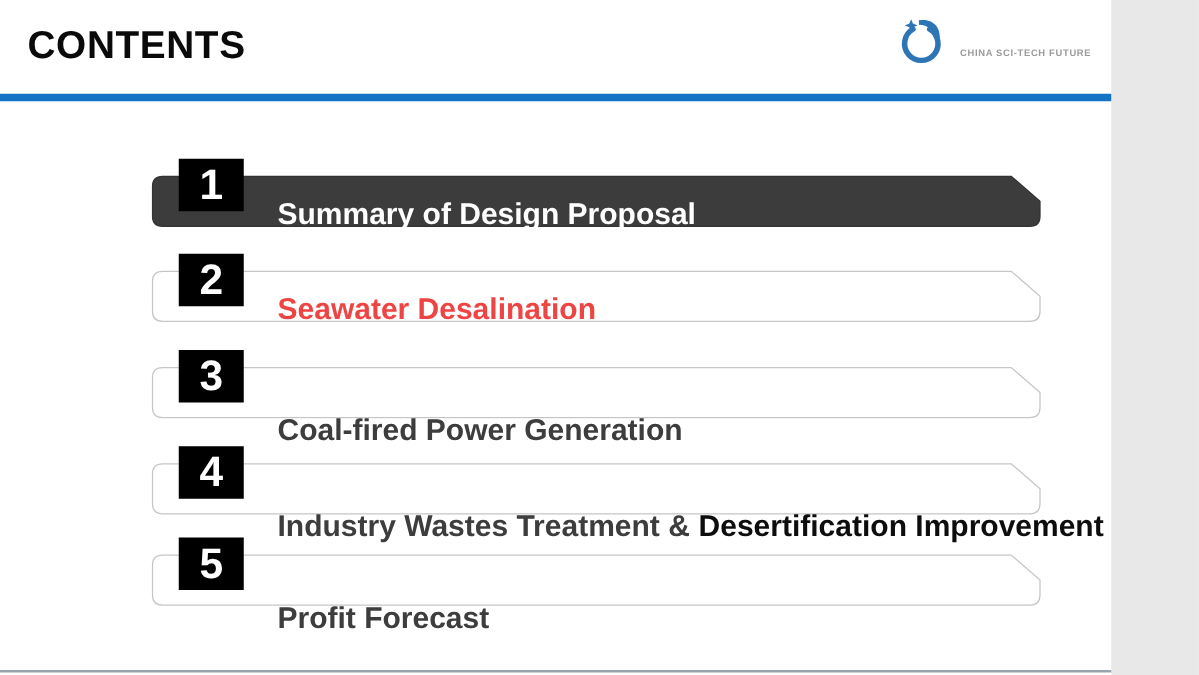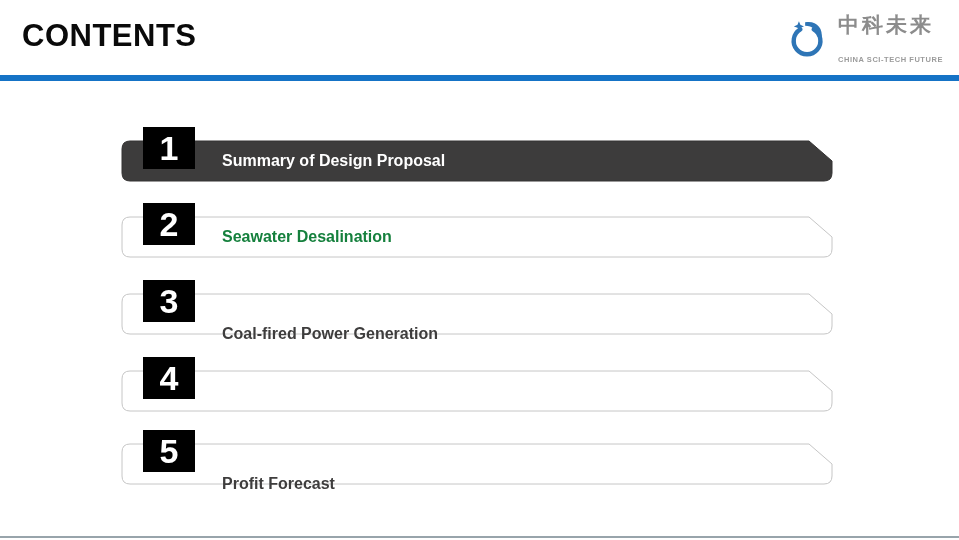--- a/index.html
+++ b/index.html
@@ -1,17 +1,17 @@
 <!DOCTYPE html>
 <html><head>
 <meta charset="utf-8">
 <style>
   html,body { margin:0; padding:0; background:#e8e8e8; }
   .slide {
-    position:relative; width:959px; height:540px; background:#ffffff;
+    position:relative; width:889px; height:540px; background:#ffffff;
     font-family:"Liberation Sans", sans-serif; overflow:hidden;
   }
 
   
   .page-title {
     position:absolute; left:22px; top:18px;
     font-size:31px; font-weight:bold; color:#0a0a0a; letter-spacing:0.5px;
   }
   .title-underline {
     position:absolute; left:0; top:75px; width:959px; height:6px;
@@ -37,25 +37,25 @@
   .toc-item .bar-shape { fill:#ffffff; stroke:#c6c6c6; stroke-width:1; }
   .toc-item--dark .bar-shape { fill:#3d3c3c; stroke:#343333; stroke-width:1; }
 
   .badge {
     position:absolute; left:143px; top:0; width:52px; height:42px;
     background:#000000; color:#ffffff; text-align:center;
     font-size:34px; font-weight:bold; line-height:42px;
   }
 
   .toc-label {
-    position:absolute; left:222px; top:13px; height:42px; line-height:42px;
-    font-size:16px; font-weight:bold; white-space:nowrap;
+    position:absolute; left:222px; top:24px; height:42px; line-height:42px;
+    font-size:24px; font-weight:bold; white-space:nowrap;
   }
   .toc-item--dark .toc-label { color:#ffffff; }
-  .tone-black .toc-label { color:#15803d; }
+  .tone-black .toc-label { color:#ef4444; }
   .tone-gray  .toc-label { color:#3e3d3d;margin-top:20px; }
   .label-part2 { color:#0d0d0d; margin-left:7px; }
 
   
   .footer-line {
     position:absolute; left:0; top:536px; width:959px; height:2px;
     background:#98a4ab;
   }
 </style>
 </head>
@@ -65,21 +65,20 @@
 
   <div class="page-title">CONTENTS</div>
 
   <div class="logo">
     <svg class="logo-mark" viewBox="0 0 44 40" xmlns="http://www.w3.org/2000/svg">
       <path d="M28,9.9 A14,14 0 1 1 14,9.9" fill="none" stroke="#2e75b6" stroke-width="4.6" stroke-linecap="round"></path>
       <path d="M19,2.5 C30,0.2 38.2,8 36.2,19.5 L31.4,17.2 C31.6,10.2 26.6,6.4 19,6.1 Z" fill="#2e75b6"></path>
       <path d="M12.5,1.5 L14,5.2 L17.8,6.8 L14,8.3 L12.5,12 L11,8.3 L7.2,6.8 L11,5.2 Z" fill="#2e75b6"></path>
     </svg>
     <div class="logo-text">
-      <div class="logo-cn">中科未来</div>
       <div class="logo-en">CHINA SCI-TECH FUTURE</div>
     </div>
   </div>
 
   <div class="title-underline"></div>
 
   <div class="toc-item toc-item--dark" style="top:127px">
     <svg class="toc-bar" viewBox="0 0 712 42" xmlns="http://www.w3.org/2000/svg">
       <path class="bar-shape" d="M9,1 H688 L711,21 V33 Q711,41 703,41 H9 Q1,41 1,33 V9 Q1,1 9,1 Z"></path>
     </svg>
@@ -100,20 +99,21 @@
       <path class="bar-shape" d="M9,1 H688 L711,21 V33 Q711,41 703,41 H9 Q1,41 1,33 V9 Q1,1 9,1 Z"></path>
     </svg>
     <div class="toc-label"><span>Coal-fired Power Generation</span></div>
     <div class="badge">3</div>
   </div>
 
   <div class="toc-item tone-gray" style="top:357px">
     <svg class="toc-bar" viewBox="0 0 712 42" xmlns="http://www.w3.org/2000/svg">
       <path class="bar-shape" d="M9,1 H688 L711,21 V33 Q711,41 703,41 H9 Q1,41 1,33 V9 Q1,1 9,1 Z"></path>
     </svg>
+    <div class="toc-label"><span>Industry Wastes Treatment &amp;</span><span class="label-part2">Desertification Improvement</span></div>
     <div class="badge">4</div>
   </div>
 
   <div class="toc-item tone-gray" style="top:430px">
     <svg class="toc-bar" viewBox="0 0 712 42" xmlns="http://www.w3.org/2000/svg">
       <path class="bar-shape" d="M9,1 H688 L711,21 V33 Q711,41 703,41 H9 Q1,41 1,33 V9 Q1,1 9,1 Z"></path>
     </svg>
     <div class="toc-label"><span>Profit Forecast</span></div>
     <div class="badge">5</div>
   </div>

